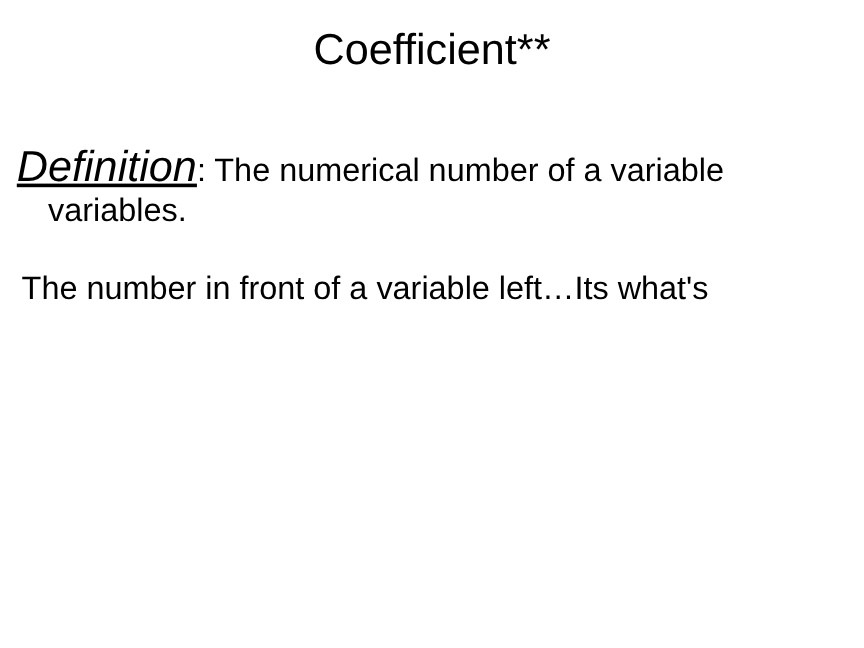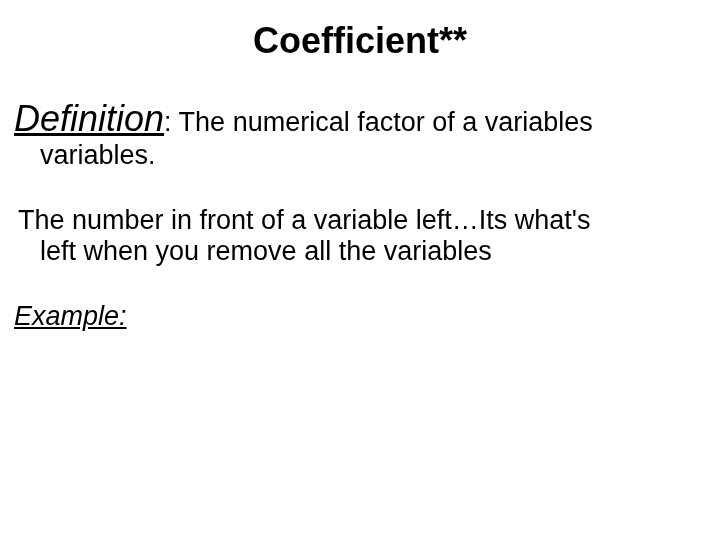--- a/index.html
+++ b/index.html
@@ -11,22 +11,22 @@
       width: 720px;
       height: 540px;
       background: #ffffff;
       font-family: Arial, Helvetica, sans-serif;
       color: #000000;
       padding: 20px 10px;
     }
     .title {
       text-align: center;
       font-size: 36px;
-      font-weight: bold;
-      margin-bottom: 36px;
+      font-weight: normal;
+      margin-bottom: 56px;
     }
     .section {
       margin-bottom: 34px;
       padding-left: 4px;
     }
     .definition-label {
       font-style: italic;
       text-decoration: underline;
       font-size: 36px;
       margin-top: 28px;
@@ -57,24 +57,22 @@
       font-size: 27px;
       padding-left: 4px;
     }
   </style>
 </head>
 <body>
 
 <h1 class="title">Coefficient**</h1>
 
 <div class="section">
-  <span class="definition-label">Definition</span><span class="definition-text">:  The numerical factor of a variables</span>
+  <span class="definition-label">Definition</span><span class="definition-text">:  The numerical number of a variable</span>
   <div class="continuation">variables.</div>
 </div>
 
 <div class="section">
   <div class="explanation">The number in front of a variable left…Its what's</div>
-  <div class="explanation-cont">left when you remove all the variables</div>
 </div>
 
 <div>
-  <div class="example-label">Example:</div>
 </div>
 
 </body></html>

